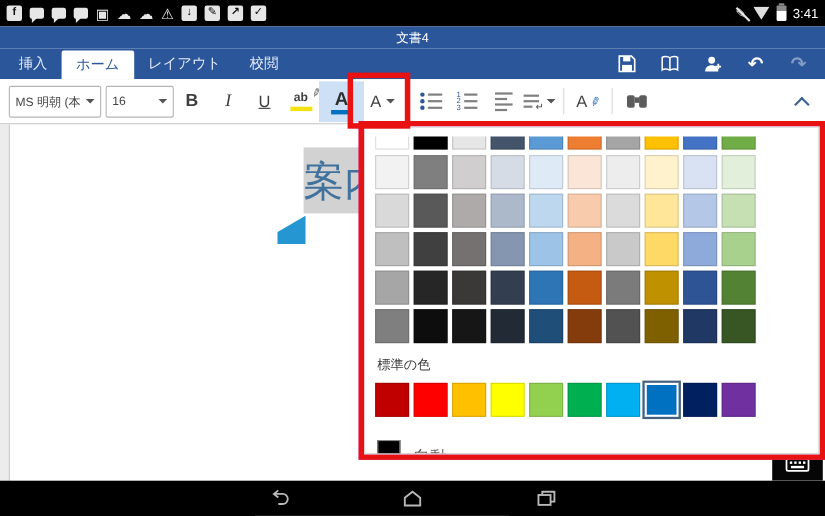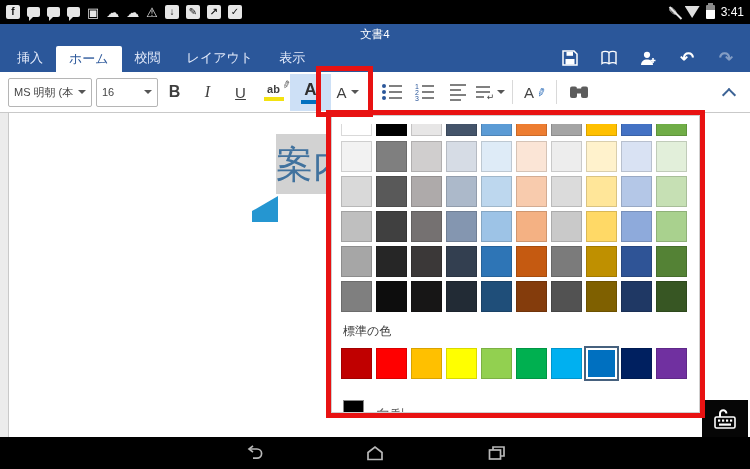--- a/index.html
+++ b/index.html
@@ -68,21 +68,21 @@
   
   .docarea{position:absolute;top:113px;left:0;right:0;bottom:32px;background:#fff;overflow:hidden;}
   .page-strip{position:absolute;left:0;top:0;bottom:0;width:9px;background:#ececec;border-right:1px solid #c9c9c9;}
   .selection{position:absolute;left:276px;top:21px;width:60px;height:60px;background:#d2d2d2;display:flex;align-items:center;}
   .seltext{font-family:"DejaVu Serif","Liberation Serif",serif;font-size:37px;color:#41729E;line-height:1;white-space:nowrap;}
   .handle{position:absolute;left:252px;top:83px;width:26px;height:26px;background:#2596D1;clip-path:polygon(100% 0,100% 100%,0 100%,0 58%);}
   .kbd-btn{position:absolute;right:2px;bottom:0;width:46px;height:37px;background:#060606;display:flex;align-items:center;justify-content:center;}
 
   
   .anno-btn{position:absolute;left:316px;top:66px;width:57px;height:51px;border:5px solid var(--red);z-index:60;pointer-events:none;}
-  .panel{position:absolute;left:326px;top:110px;width:379px;height:308px;border:5px solid var(--red);background:#d946ef;z-index:50;}
+  .panel{position:absolute;left:326px;top:110px;width:424px;height:308px;border:5px solid var(--red);background:#d946ef;z-index:50;}
   .panel-inner{width:100%;height:100%;border:1px solid #cfcfcf;padding:8px 9px;background:#fff;overflow:hidden;}
   .crow{display:flex;gap:4px;margin-bottom:4px;}
   .clip{height:13px;overflow:hidden;margin-bottom:4px;}
   .clip .crow{margin-top:-19px;}
   .swatch{width:31px;height:31px;flex:0 0 31px;border:1px solid rgba(0,0,0,.15);}
   .swatch.selected{border:2px solid #fff;outline:2px solid #46617e;}
   .std-label{font-size:12px;color:#3a3a3a;margin:11px 2px 8px 2px;}
   .auto-row{display:flex;align-items:center;gap:11px;margin-top:15px;padding-left:2px;}
   .auto-swatch{width:21px;height:21px;border:1px solid #888;}
   .auto-label{font-size:16px;color:#666;margin-top:12px;}
@@ -117,23 +117,22 @@
   </div>
 </div>
 
 <div class="titlebar">
   <span>文書4</span>
 </div>
 
 <div class="tabrow">
   <div class="tab">挿入</div>
   <div class="tab active">ホーム</div>
+  <div class="tab">レイアウト</div>
   <div class="tab">校閲</div>
-  <div class="tab">レイアウト</div>
-  <div class="tab">表示</div>
   <div class="ribbon-actions">
     <span class="ract">
       <svg width="18" height="18" viewBox="0 0 18 18">
           <path d="M2 2 h11 l3 3 v11 h-14 z" fill="none" stroke="#fff" stroke-width="1.5"></path>
           <rect x="5.5" y="2.8" width="6.5" height="4" fill="#fff"></rect>
           <rect x="4.5" y="10" width="9" height="5.5" fill="#fff"></rect>
         </svg>
     </span>
     <span class="ract">
       <svg width="20" height="18" viewBox="0 0 20 18">

